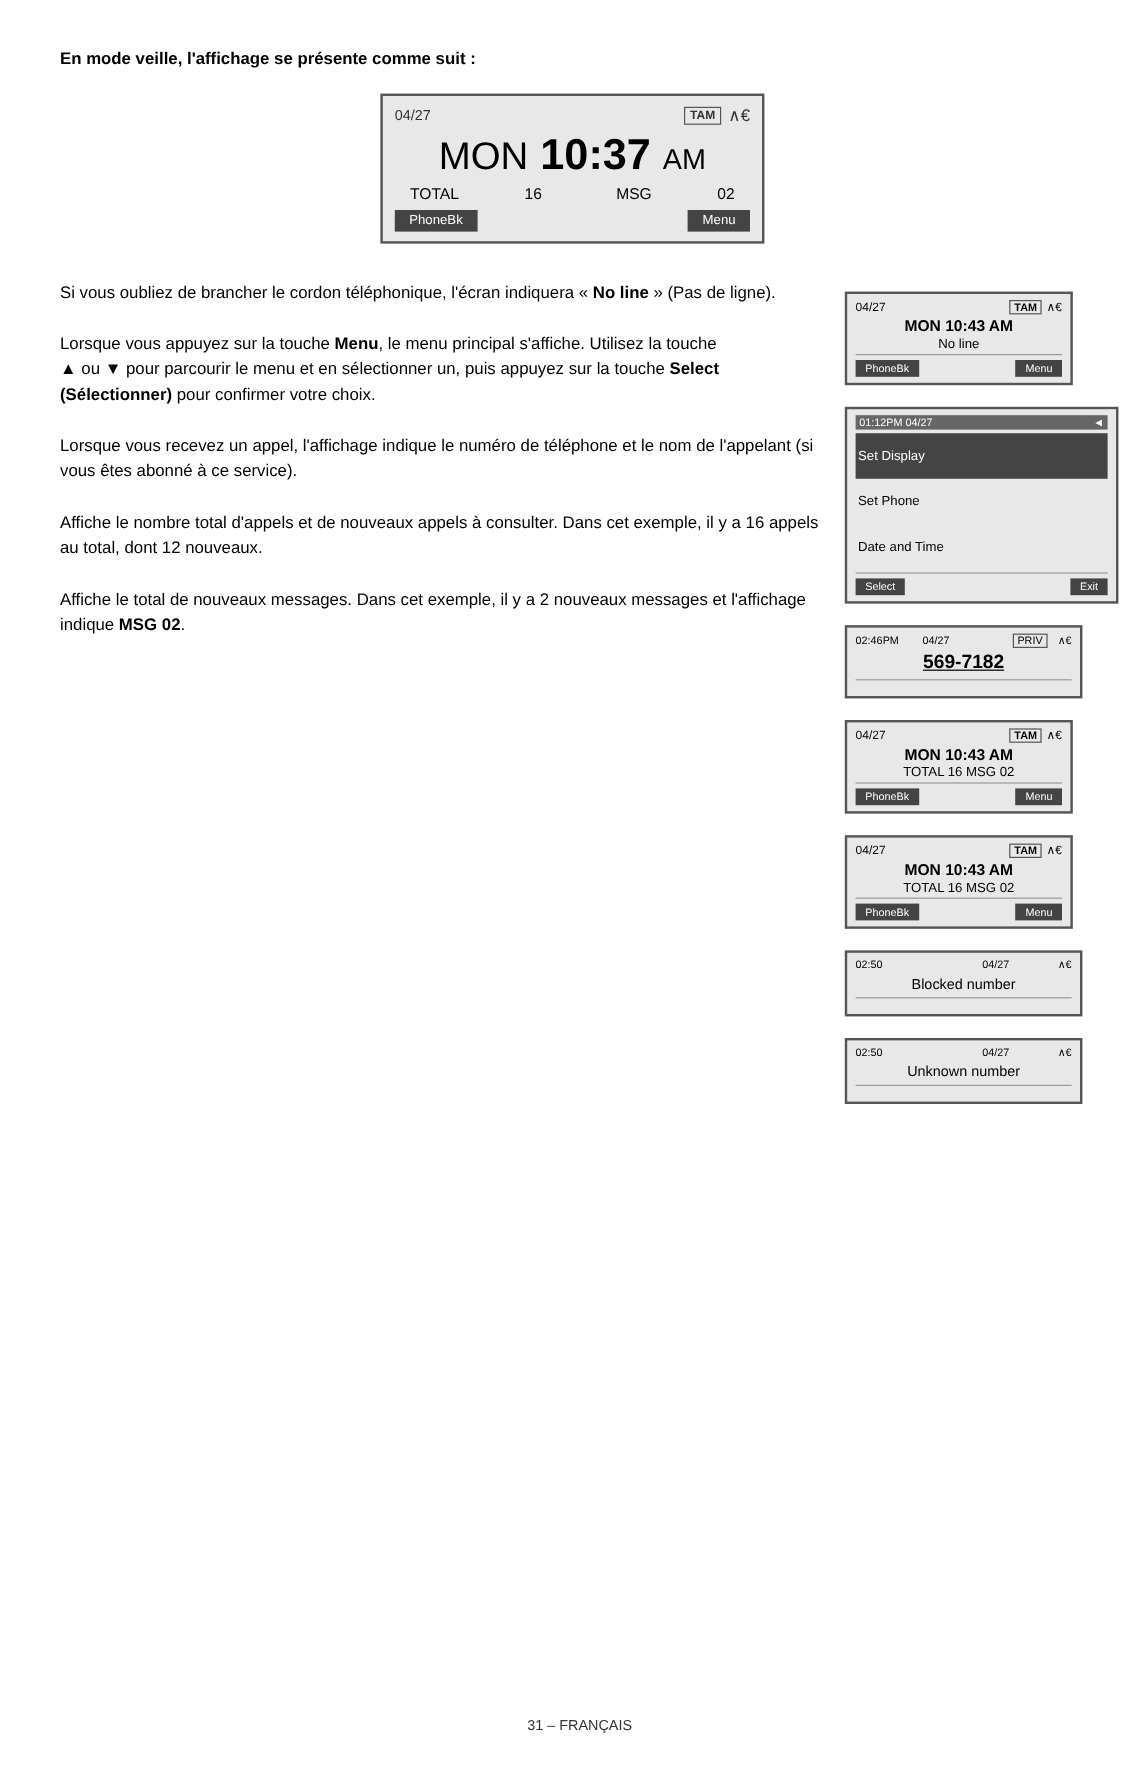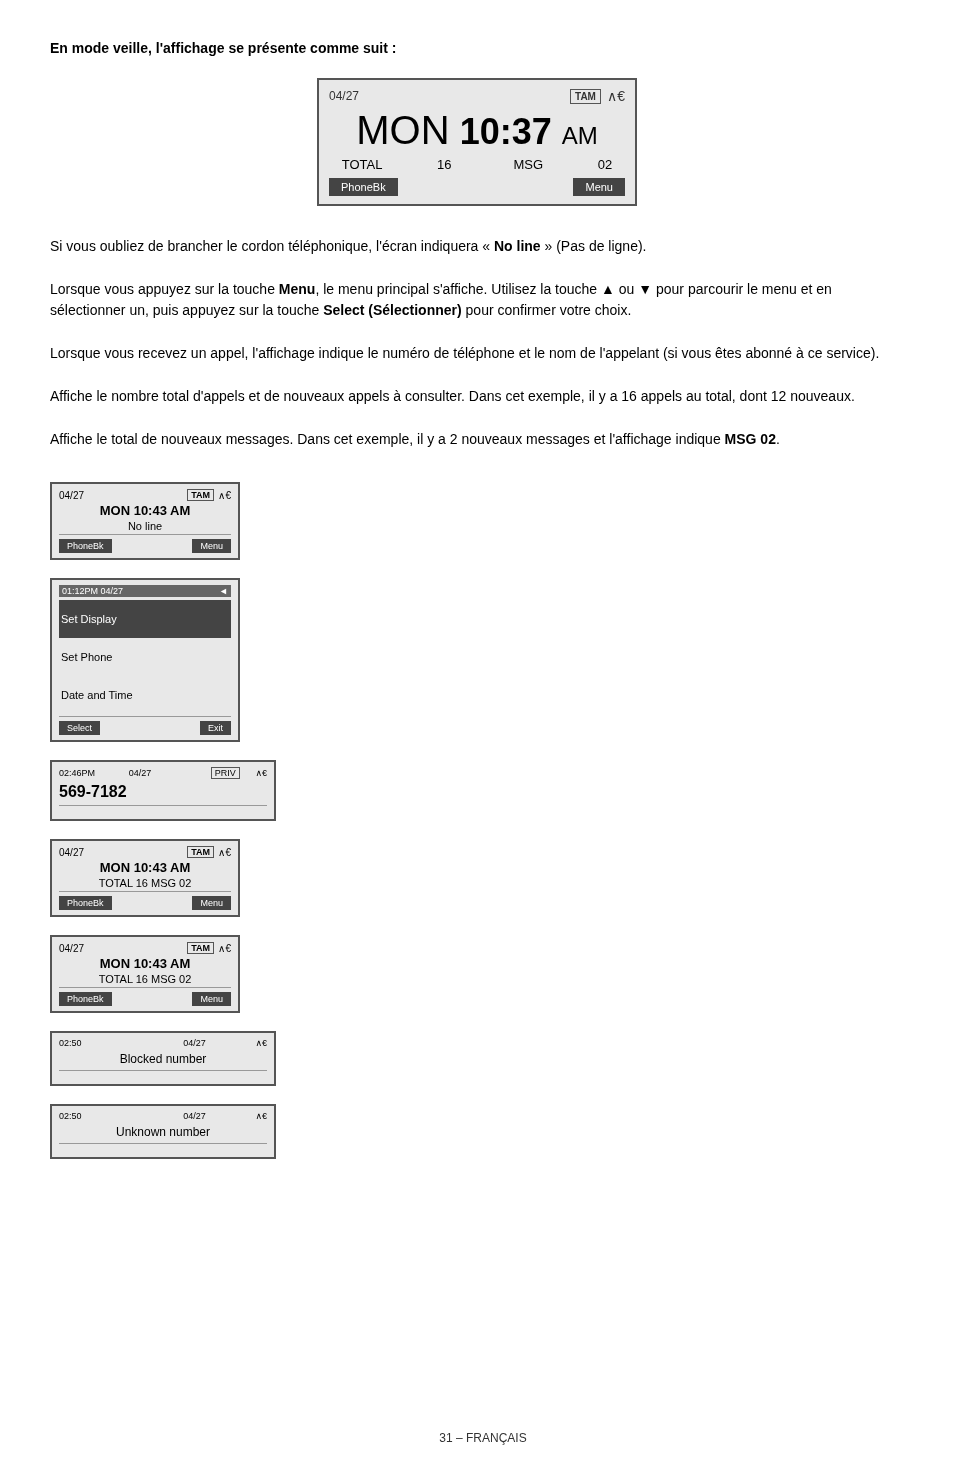--- a/index.html
+++ b/index.html
@@ -10,21 +10,20 @@
       background: #ffffff;
       color: #000000;
       width: 954px;
       min-height: 1475px;
       padding: 40px 50px 40px 50px;
       position: relative;
     }
 
     .page-content {
       display: flex;
-      flex-direction: column;
       gap: 0;
     }
 
     .left-column {
       flex: 1;
       padding-right: 20px;
     }
 
     .right-column {
       width: 200px;
@@ -83,21 +82,21 @@
 
     .main-display .time-row {
       text-align: center;
       font-size: 36px;
       font-weight: bold;
       margin: 2px 0;
     }
 
     .main-display .time-row .day {
       font-weight: normal;
-      font-size: 40px;
+      font-size: 32px;
     }
 
     .main-display .time-row .ampm {
       font-size: 24px;
       font-weight: normal;
     }
 
     .main-display .info-row {
       display: flex;
       justify-content: space-around;
@@ -184,21 +183,21 @@
       color: #fff;
       font-size: 9px;
       padding: 2px 8px;
       border: none;
     }
 
     
     .menu-display {
       border: 2px solid #555;
       background: #e8e8e8;
-      width: 190px;
+      width: 228px;
       padding: 5px 7px;
       font-family: Arial, sans-serif;
       font-size: 11px;
     }
 
     .menu-display .md-top {
       display: flex;
       justify-content: space-between;
       font-size: 9px;
       background: #666;
@@ -220,21 +219,21 @@
     .menu-display .md-btns {
       display: flex;
       justify-content: space-between;
       margin-top: 4px;
     }
 
     
     .callerid-display {
       border: 2px solid #555;
       background: #e8e8e8;
-      width: 226px;
+      width: 198px;
       padding: 5px 7px;
       font-family: Arial, sans-serif;
       font-size: 11px;
     }
 
     .callerid-display .cd-top {
       display: flex;
       justify-content: space-between;
       align-items: center;
       font-size: 9px;
@@ -242,24 +241,25 @@
     }
 
     .callerid-display .cd-time-badge {
       border: 1px solid #555;
       padding: 0 3px;
       font-size: 9px;
       margin-left: 44px;
     }
 
     .callerid-display .cd-number {
-      text-align: left;
+      text-align: center;
       font-size: 16px;
       font-weight: bold;
       margin: 4px 0;
+      text-decoration: underline;
     }
 
     .callerid-display .cd-btns {
       display: flex;
       justify-content: space-between;
       margin-top: 4px;
     }
 
     .callerid-display .cd-msg {
       text-align: center;

